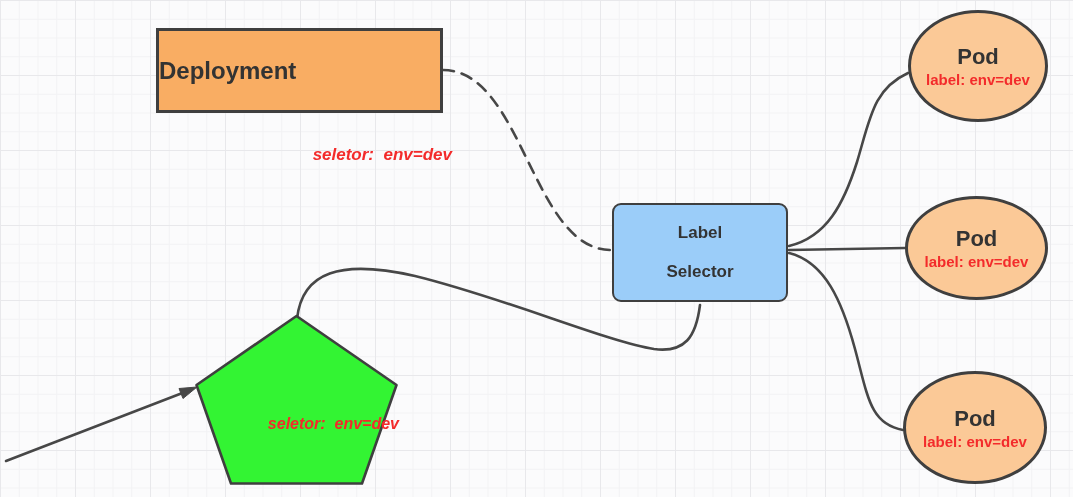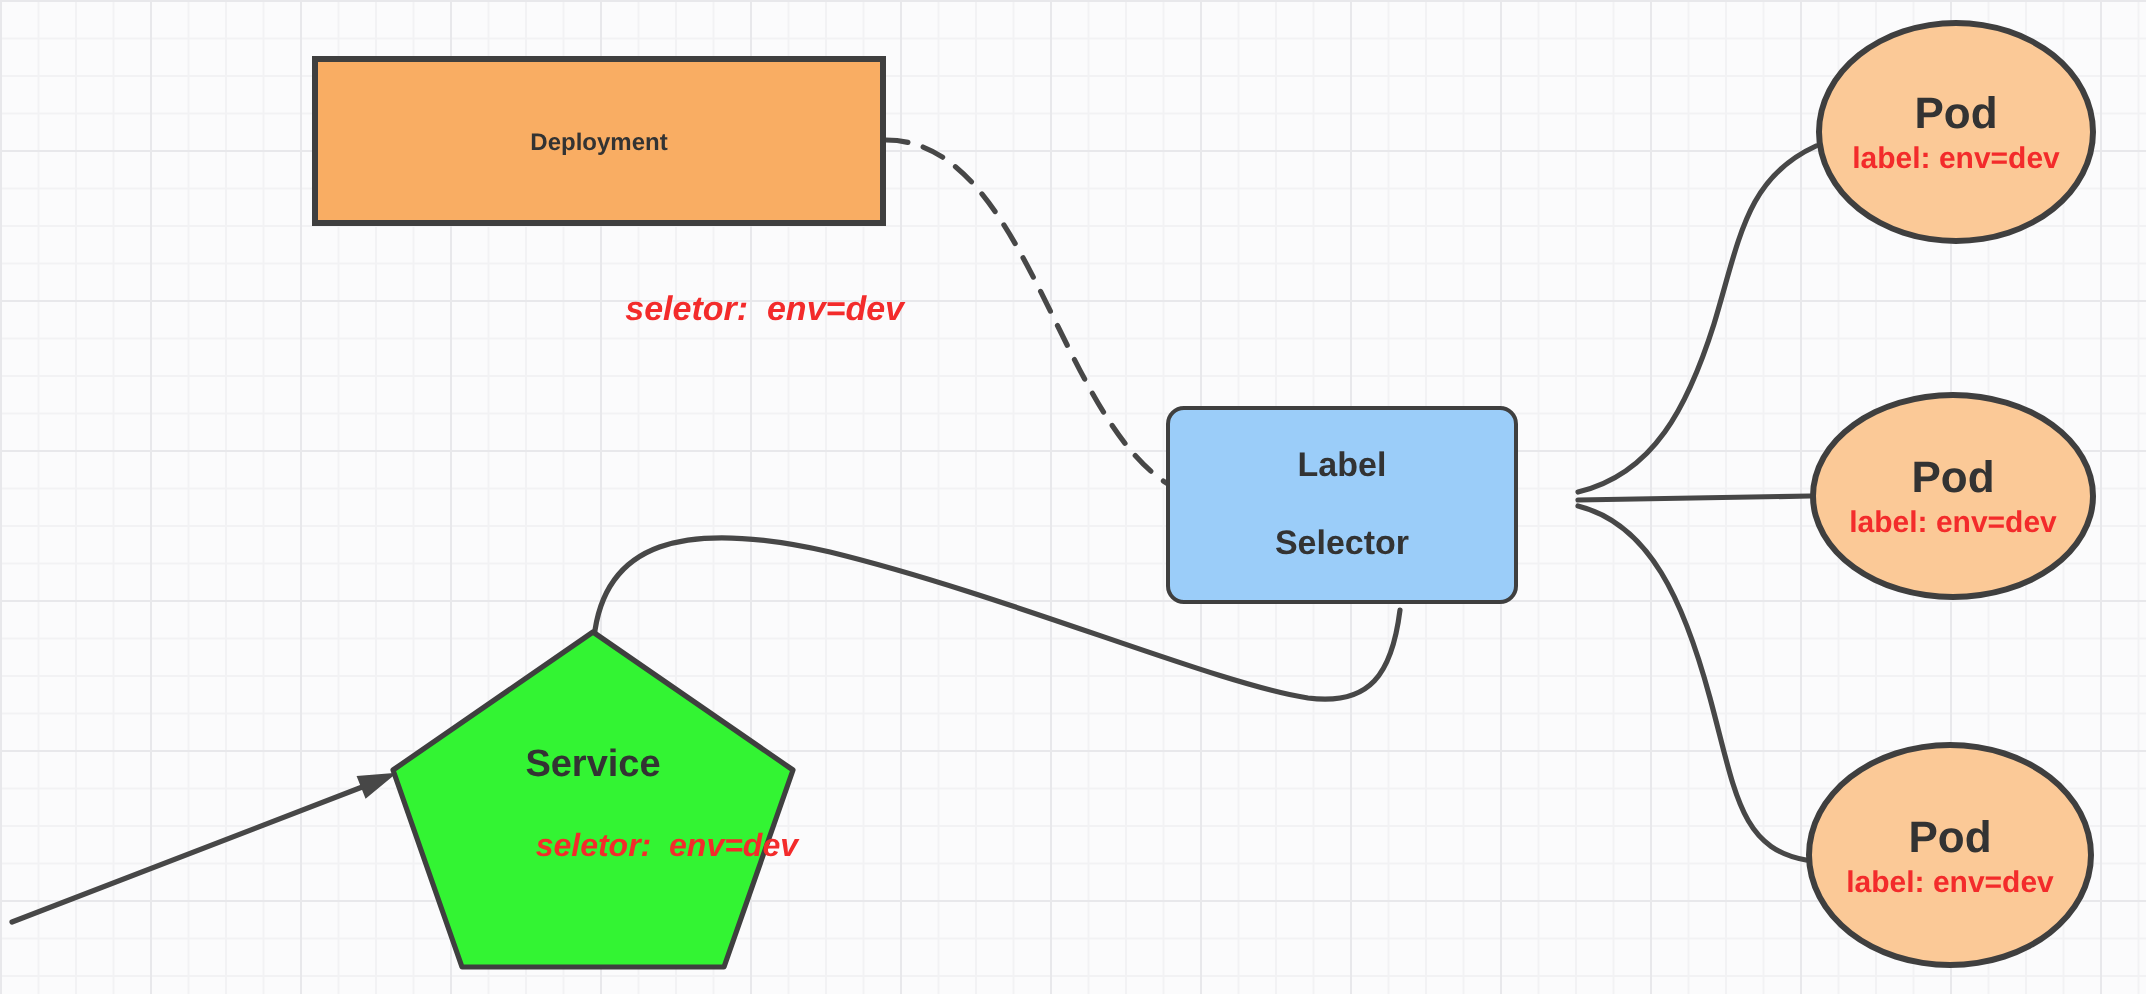--- a/index.html
+++ b/index.html
@@ -32,39 +32,39 @@
   }
   svg.edges .dashed { stroke-dasharray: 11 8; }
   svg.edges .arrowhead { fill: var(--edge); stroke: var(--edge); stroke-width: 1; }
 
   .node { position: absolute; box-sizing: border-box; }
 
   .deployment {
     left: 156px; top: 28px; width: 287px; height: 85px;
     background: var(--deployment-fill);
     border: 3px solid var(--shape-border);
-    display: flex; align-items: center; justify-content: center;
-    font-weight: bold; font-size: 12px; color: var(--text-dark);
+    display: flex; align-items: center; justify-content: flex-start;
+    font-weight: bold; font-size: 24px; color: var(--text-dark);
   }
 
   .annotation {
     position: absolute;
     color: var(--text-red);
     font-weight: bold;
     font-style: italic;
     white-space: pre;
     text-align: right;
   }
   .deploy-annotation {
     left: 288px; top: 142px; width: 164px; height: 26px;
     font-size: 17px; line-height: 26px;
   }
 
   .selector {
-    left: 583px; top: 203px; width: 176px; height: 99px;
+    left: 612px; top: 203px; width: 176px; height: 99px;
     background: var(--selector-fill);
     border: 2.6px solid var(--shape-border);
     border-radius: 9px;
     display: flex; flex-direction: column;
     align-items: center; justify-content: space-evenly;
     font-weight: bold; font-size: 17px; color: var(--text-dark);
   }
 
   .service-wrap { left: 194px; top: 314px; width: 205px; height: 172px; }
   .service-wrap svg { position: absolute; left: 0; top: 0; }
@@ -124,21 +124,20 @@
 
   <div class="node selector">
     <span>Label</span>
     <span>Selector</span>
   </div>
 
   <div class="node service-wrap">
     <svg width="205" height="172">
       <polygon points="102.5,2 202.5,71 168,169.5 37,169.5 2.5,71"></polygon>
     </svg>
-    <div class="service-title">Service</div>
     <div class="annotation service-annotation">seletor:  env=dev</div>
   </div>
 
   <div class="node pod pod-1">
     <div class="pod-title">Pod</div>
     <div class="pod-label">label: env=dev</div>
   </div>
   <div class="node pod pod-2">
     <div class="pod-title">Pod</div>
     <div class="pod-label">label: env=dev</div>

